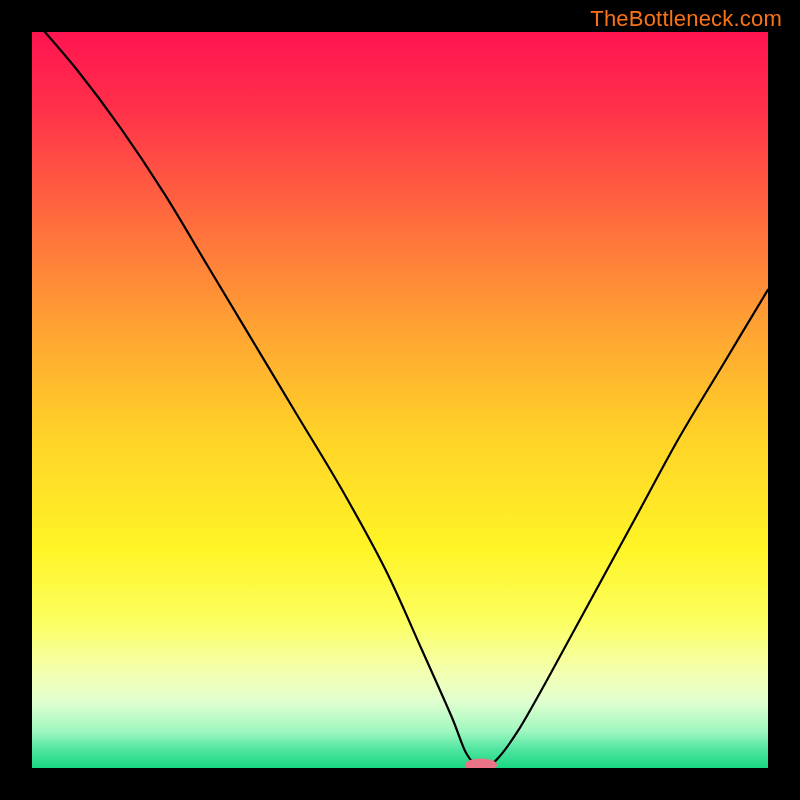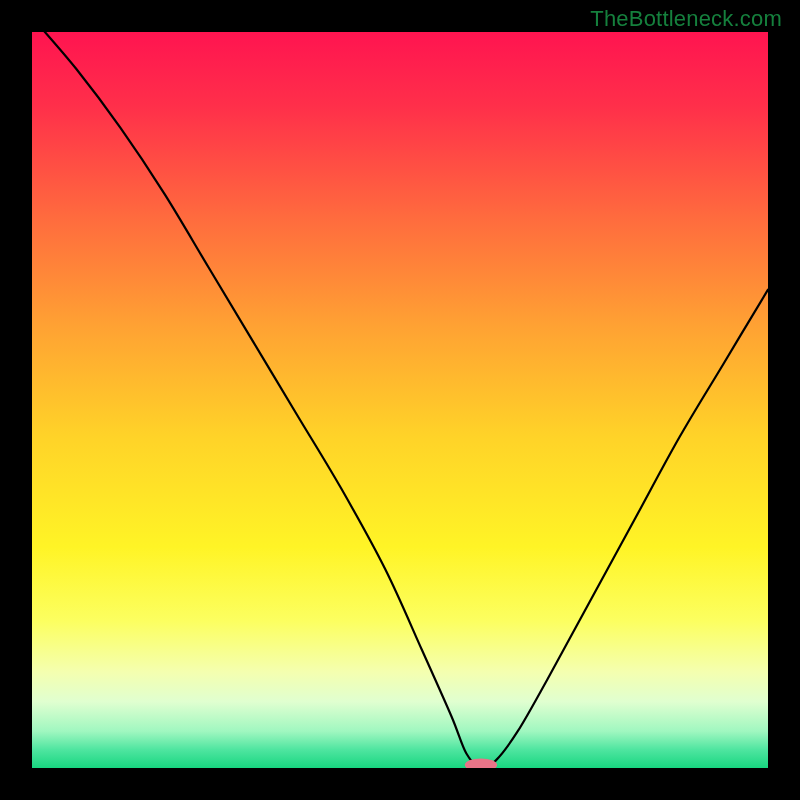--- a/index.html
+++ b/index.html
@@ -24,21 +24,21 @@
     left: 32px;
     top: 32px;
     width: 736px;
     height: 736px;
     overflow: hidden;
   }
   .watermark {
     position: absolute;
     top: 6px;
     right: 18px;
-    color: #15803d;
+    color: #f97316;
     font-size: 22px;
     font-weight: 500;
     letter-spacing: 0.2px;
     user-select: none;
   }
   svg { display: block; }
 </style>
 </head>
 <body>
 

